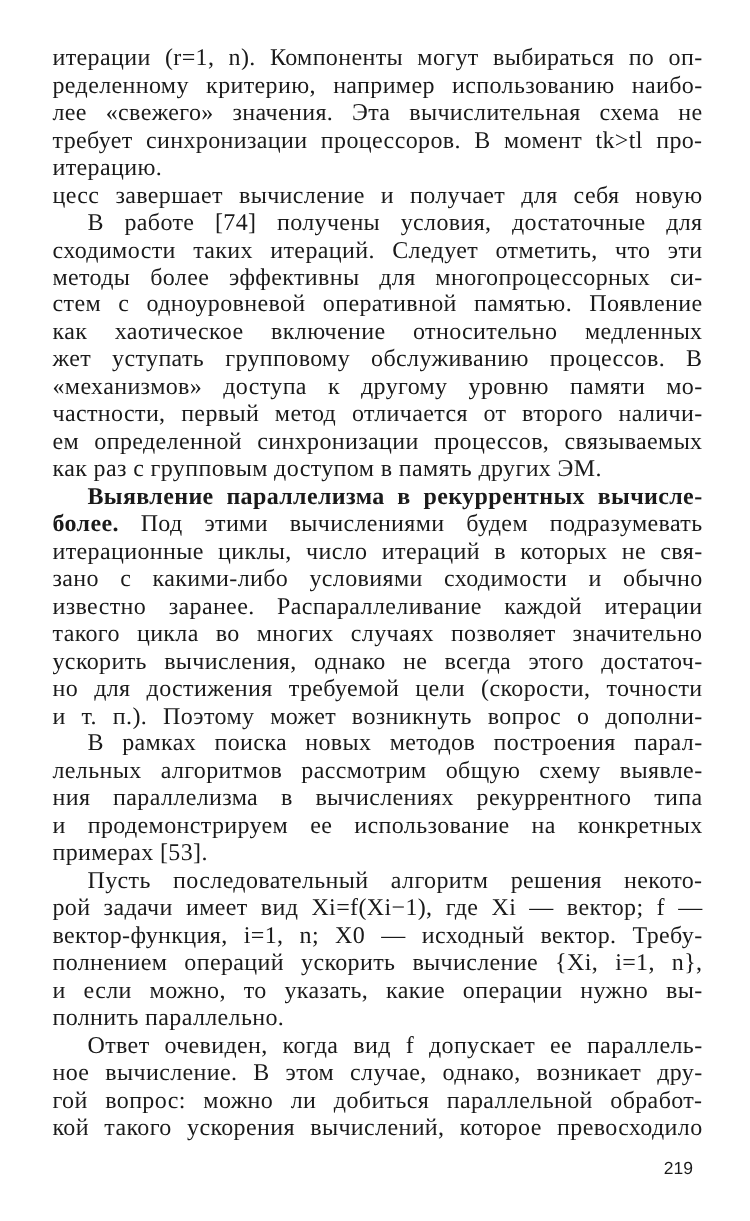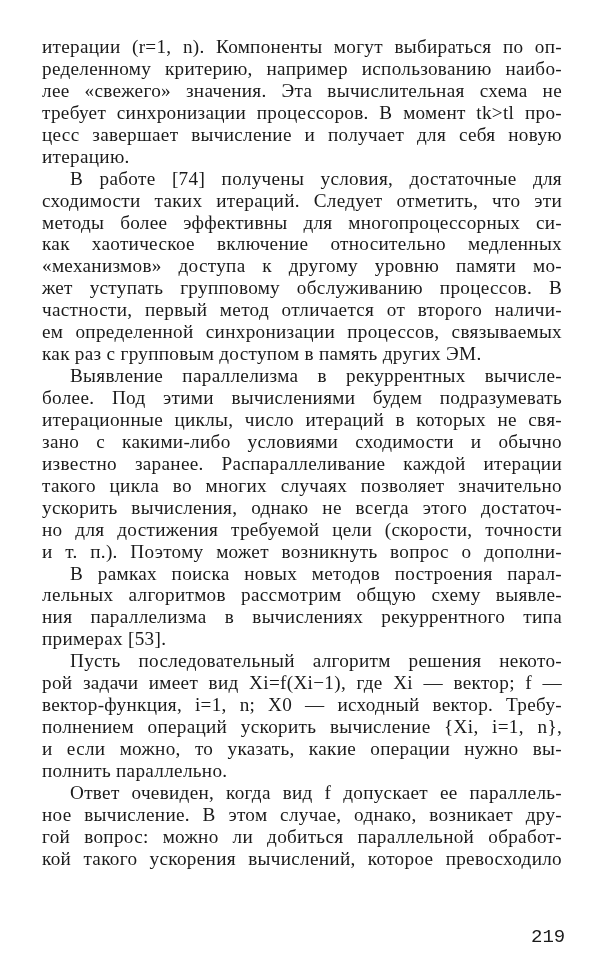--- a/index.html
+++ b/index.html
@@ -6,47 +6,48 @@
   body { width: 600px; height: 977px; position: relative; overflow: hidden; }
   .page {
     position: absolute; left: 42px; top: 36px; width: 520px;
     font-family: "Liberation Serif", serif;
     font-size: 19.2px; line-height: 21.95px; color: #1a1a1a;
     text-align: justify; letter-spacing: 0.3px;
   }
   .line { display: block; height: 21.95px; white-space: nowrap; text-align-last: justify; text-align: justify; }
   .line.last { text-align-last: left; }
   .indent { padding-left: 28px; }
-  b { font-weight: normal; }
+  b { font-weight: bold; }
   .pagenum {
     position: absolute; left: 531px; top: 926px;
-    font-family: Liberation Mono, monospace; font-size: 19px; color: #1a1a1a;
+    font-family: Liberation Sans, sans-serif; font-size: 14px; color: #1a1a1a;
   }
 </style>
 </head>
 <body>
 
 <div class="page">
 
   <div>
     <span class="line">итерации (r=1, n). Компоненты могут выбираться по оп-</span>
     <span class="line">ределенному критерию, например использованию наибо-</span>
     <span class="line">лее «свежего» значения. Эта вычислительная схема не</span>
     <span class="line">требует синхронизации процессоров. В момент tk&gt;tl про-</span>
+    <span class="line last">итерацию.</span>
     <span class="line">цесс завершает вычисление и получает для себя новую</span>
-    <span class="line last">итерацию.</span>
   </div>
 
   <div>
     <span class="line indent">В работе [74] получены условия, достаточные для</span>
     <span class="line">сходимости таких итераций. Следует отметить, что эти</span>
     <span class="line">методы более эффективны для многопроцессорных си-</span>
+    <span class="line">стем с одноуровневой оперативной памятью. Появление</span>
     <span class="line">как хаотическое включение относительно медленных</span>
+    <span class="line">жет уступать групповому обслуживанию процессов. В</span>
     <span class="line">«механизмов» доступа к другому уровню памяти мо-</span>
-    <span class="line">жет уступать групповому обслуживанию процессов. В</span>
     <span class="line">частности, первый метод отличается от второго наличи-</span>
     <span class="line">ем определенной синхронизации процессов, связываемых</span>
     <span class="line last">как раз с групповым доступом в память других ЭМ.</span>
   </div>
 
   <div>
     <span class="line indent"><b>Выявление параллелизма в рекуррентных вычисле-</b></span>
     <span class="line"><b>более.</b><span> Под этими вычислениями будем подразумевать</span></span>
     <span class="line">итерационные циклы, число итераций в которых не свя-</span>
     <span class="line">зано с какими-либо условиями сходимости и обычно</span>
@@ -54,20 +55,21 @@
     <span class="line">такого цикла во многих случаях позволяет значительно</span>
     <span class="line">ускорить вычисления, однако не всегда этого достаточ-</span>
     <span class="line">но для достижения требуемой цели (скорости, точности</span>
     <span class="line">и т. п.). Поэтому может возникнуть вопрос о дополни-</span>
   </div>
 
   <div>
     <span class="line indent">В рамках поиска новых методов построения парал-</span>
     <span class="line">лельных алгоритмов рассмотрим общую схему выявле-</span>
     <span class="line">ния параллелизма в вычислениях рекуррентного типа</span>
+    <span class="line">и продемонстрируем ее использование на конкретных</span>
     <span class="line last">примерах [53].</span>
   </div>
 
   <div>
     <span class="line indent">Пусть последовательный алгоритм решения некото-</span>
     <span class="line">рой задачи имеет вид Xi=f(Xi−1), где Xi — вектор; f —</span>
     <span class="line">вектор-функция, i=1, n; X0 — исходный вектор. Требу-</span>
     <span class="line">полнением операций ускорить вычисление {Xi, i=1, n},</span>
     <span class="line">и если можно, то указать, какие операции нужно вы-</span>
     <span class="line last">полнить параллельно.</span>

